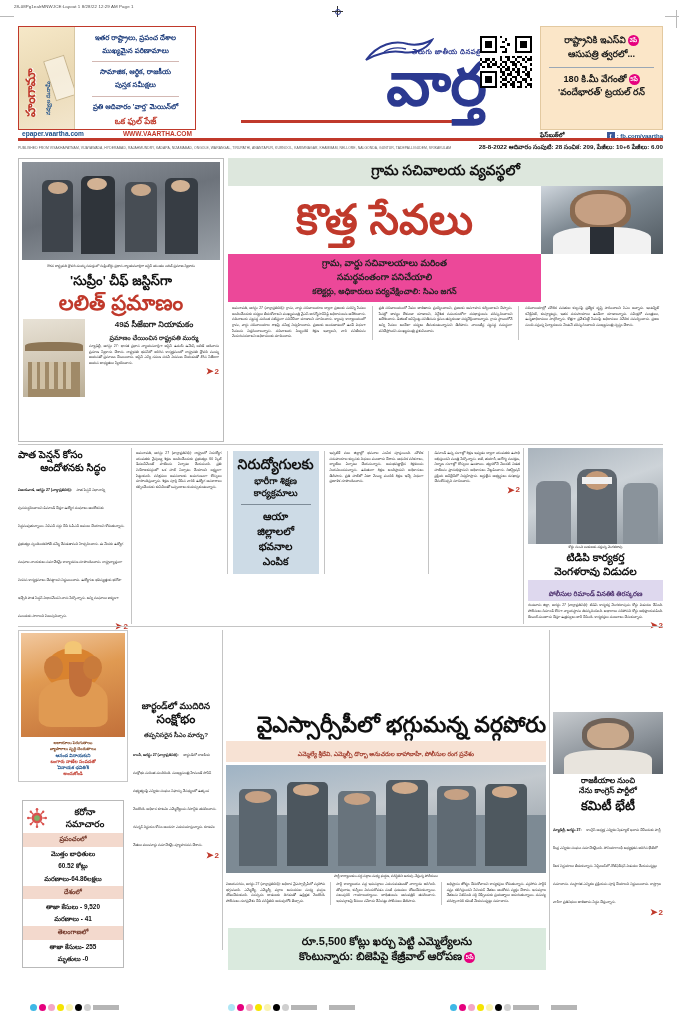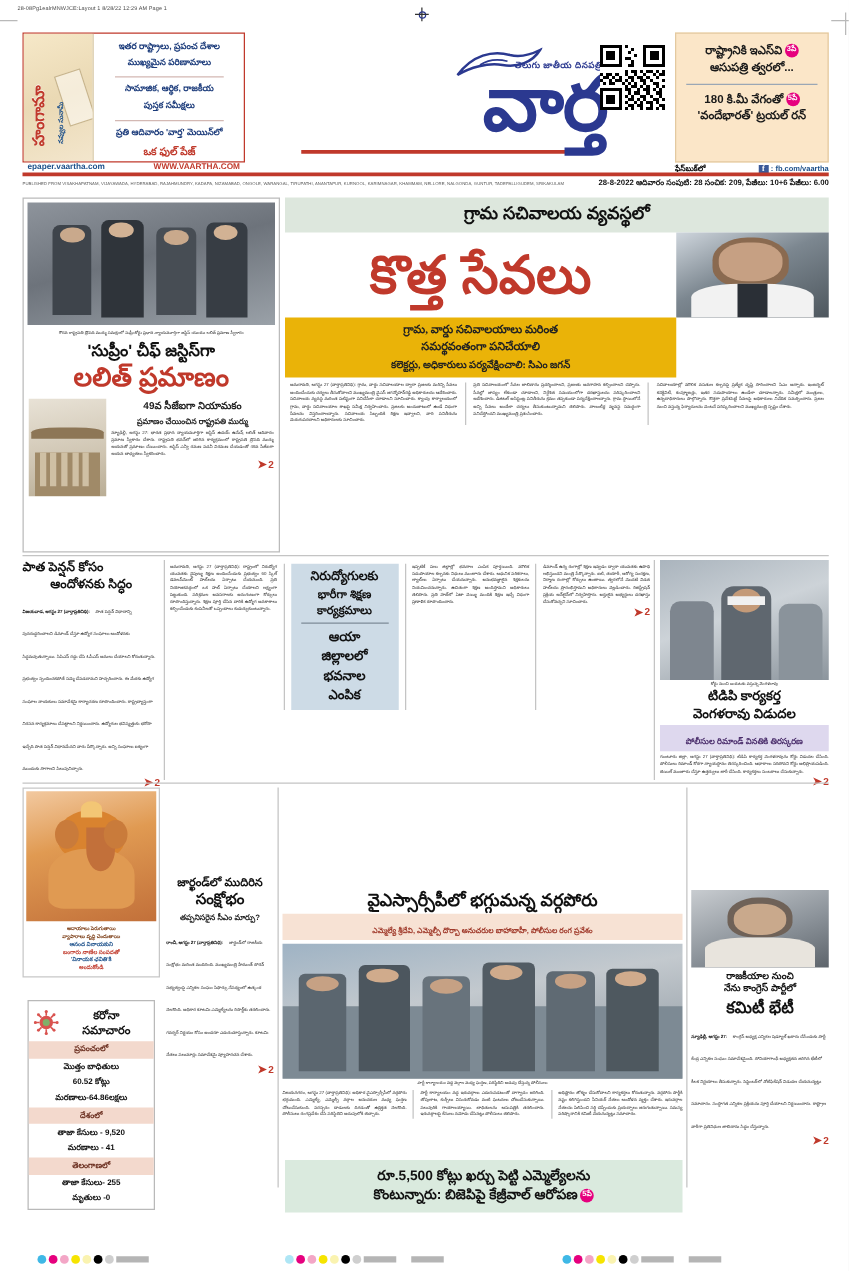--- a/index.html
+++ b/index.html
@@ -149,21 +149,21 @@
   .photo.tdp    { background:linear-gradient(160deg,#aab4bd 0%,#cdd3d8 45%,#8c959d 100%); }
   .photo.sonia  { background:linear-gradient(160deg,#c8ccd0 0%,#8d949b 55%,#5d646b 100%); }
   .photo.ganesh { background:linear-gradient(165deg,#f2c9a0 0%,#e09a52 40%,#c2703a 100%); }
 
   .jump { display:inline-flex; align-items:center; gap:1px; color:#c0392b;
           font-size:8px; font-weight:bold; float:right; }
   .jump .arr { font-size:9px; }
 
   
   .lead-banner { background:#dde7dd; }
-  .lead-sub-band { background:#eab308;font-family:Liberation Serif, serif; }
+  .lead-sub-band { background:#ec4899; }
   .tint-blue { background:#cddbe6; }
   .tint-green { background:#daeade; }
   .tint-lav { background:#ded8ee; }
   .tint-peach { background:#f7e2d4; }
 
   .corona-box { border:1px solid #b9b9b9; background:#fff; }
   .cv-head { display:flex; align-items:center; gap:4px; padding:5px 4px 3px; }
   .cv-title { font-size:9px; font-weight:bold; color:#111; line-height:1.35; text-align:center; flex:1; }
   .cv-band { background:#f3d9cd; text-align:center; font-size:6.4px;
              font-weight:bold; color:#6b2f20; padding:2.2px 0; }
@@ -439,21 +439,21 @@
     </div>
   </div>
 
   <div class="divider-v" style="left:131px; top:448px; height:176px;"></div>
 
   <div class="cell" style="left:136px; top:448px; width:384px; height:176px;">
     <div style="display:flex; gap:5px; margin-top:3px;">
       <div class="body-text" style="flex:1.05;">అమరావతి, ఆగస్టు 27 (వార్తాప్రతినిధి): రాష్ట్రంలో నిరుద్యోగ యువతకు నైపుణ్య శిక్షణ అందించేందుకు ప్రభుత్వం 60 స్కిల్ డెవలప్‌మెంట్ హబ్‌లను ఏర్పాటు చేయనుంది. ప్రతి నియోజకవర్గంలో ఒక హబ్ ఏర్పాటు చేయాలని లక్ష్యంగా పెట్టుకుంది. పరిశ్రమల అవసరాలకు అనుగుణంగా కోర్సులు రూపొందిస్తున్నారు. శిక్షణ పూర్తి చేసిన వారికి ఉద్యోగ అవకాశాలు కల్పించేందుకు కంపెనీలతో ఒప్పందాలు కుదుర్చుకుంటున్నారు.</div>
       <div class="divider-v" style="position:relative; flex:none;"></div>
       <div class="tint-blue" style="width:86px; flex:none; text-align:center; padding:4px 2px;">
-        <div class="hl-black" style="font-size:10px; line-height:1.4;">నిరుద్యోగులకు</div>
+        <div class="hl-black" style="font-size:14px; line-height:1.4;">నిరుద్యోగులకు</div>
         <div class="hl-black" style="font-size:9px; line-height:1.4;">భారీగా శిక్షణ</div>
         <div class="hl-black" style="font-size:9px; line-height:1.4;">కార్యక్రమాలు</div>
         <div style="height:1px;background:#7e8c98;margin:4px 6px;"></div>
         <div class="hl-black" style="font-size:10.5px; line-height:1.45;">ఆయా</div>
         <div class="hl-black" style="font-size:10.5px; line-height:1.45;">జిల్లాలలో</div>
         <div class="hl-black" style="font-size:10.5px; line-height:1.45;">భవనాల</div>
         <div class="hl-black" style="font-size:10.5px; line-height:1.45;">ఎంపిక</div>
       </div>
       <div class="divider-v" style="position:relative; flex:none;"></div>
       <div style="flex:1.15;">
@@ -524,21 +524,21 @@
     </div>
     <div class="jump">
       <span class="arr">➤</span>
       <span>2</span>
     </div>
   </div>
 
   <div class="divider-v" style="left:222px; top:630px; height:320px;"></div>
 
   <div class="cell" style="left:226px; top:712px; width:320px; height:238px;">
-    <div class="hl-black" style="font-size:14px; text-align:center; line-height:1.22;">వైఎస్సార్సీపీలో భగ్గుమన్న వర్గపోరు</div>
+    <div class="hl-black" style="font-size:22px; text-align:right; line-height:1.22;">వైఎస్సార్సీపీలో భగ్గుమన్న వర్గపోరు</div>
     <div class="tint-peach" style="text-align:center; padding:1.5px 2px; margin-top:2px;">
       <span class="sub" style="font-size:6px; color:#a03a2b;">ఎమ్మెల్యే శ్రీదేవి, ఎమ్మెల్పీ దొర్బా అనుచరుల బాహాబాహీ, పోలీసుల రంగ ప్రవేశం</span>
     </div>
     <div class="photo rally" style="height:108px; margin-top:3px;">
       <div style="position:absolute;left:0;bottom:0;width:100%;height:54%;background:#7d8a94;"></div>
       <div style="position:absolute;left:4%;top:22%;width:12%;height:72%;background:#5b666f;border-radius:5px 5px 0 0;"></div>
       <div style="position:absolute;left:19%;top:16%;width:13%;height:78%;background:#4c565e;border-radius:5px 5px 0 0;"></div>
       <div style="position:absolute;left:35%;top:24%;width:12%;height:70%;background:#68737c;border-radius:5px 5px 0 0;"></div>
       <div style="position:absolute;left:50%;top:14%;width:13%;height:80%;background:#525c64;border-radius:5px 5px 0 0;"></div>
       <div style="position:absolute;left:66%;top:20%;width:12%;height:74%;background:#5f6a73;border-radius:5px 5px 0 0;"></div>

